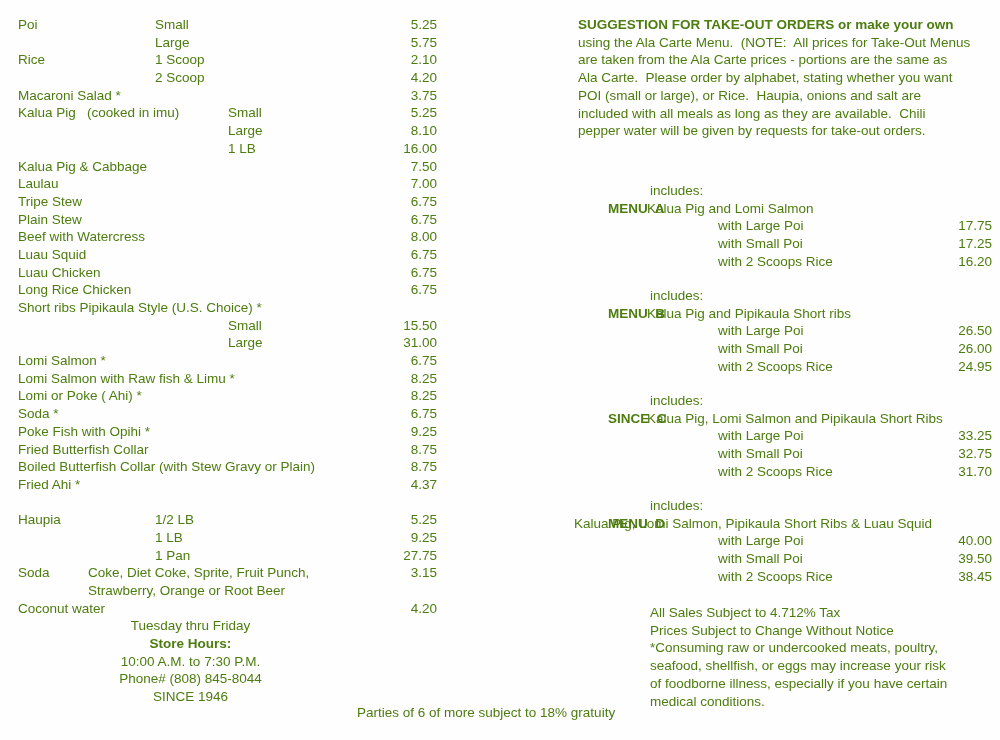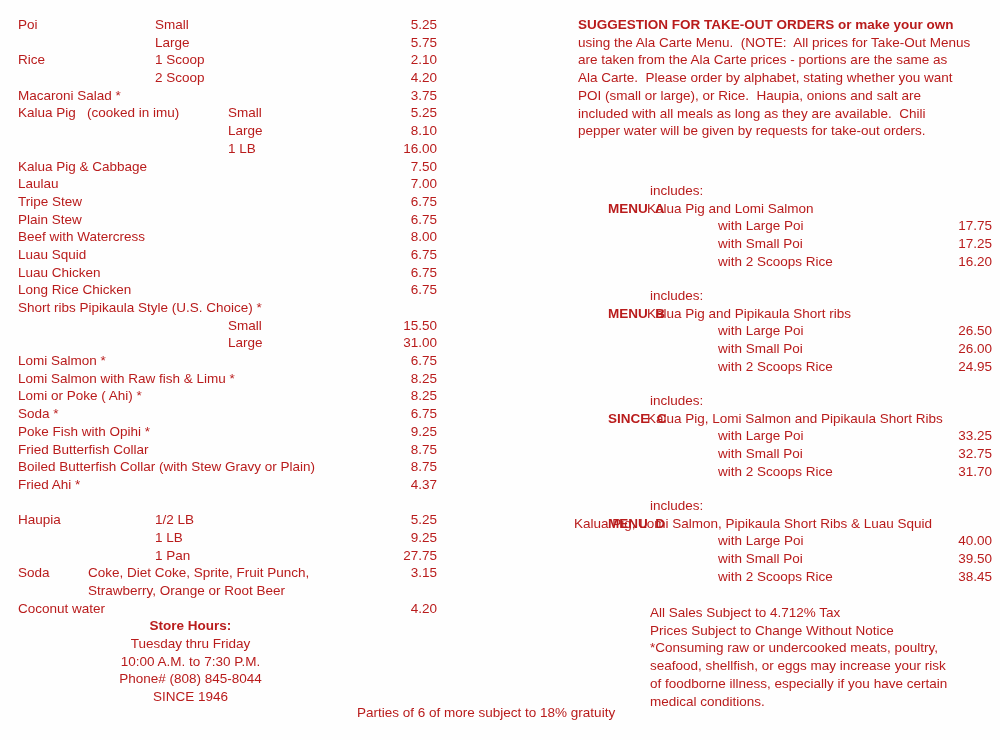--- a/index.html
+++ b/index.html
@@ -1,20 +1,20 @@
 <!DOCTYPE html>
 <html><head>
 <meta charset="utf-8">
 <style>
   html,body { margin:0; padding:0; background:#ffffff; }
   .page {
     position:relative; width:1000px; height:740px;
     background:#fefefe; overflow:hidden;
     font-family:"Liberation Sans", sans-serif;
-    font-size:13.5px; line-height:17.7px; color:#b91c1c;
+    font-size:13.5px; line-height:17.7px; color:#4d7c0f;
   }
   .left-col { position:absolute; left:18px; top:16px; width:419px; }
   .row { position:relative; height:17.7px; }
   .cell { position:absolute; top:0; white-space:pre; }
   .name { left:0; }
   .price { right:0; text-align:right; }
   .store-hours { width:345px; text-align:center; }
   .store-title { font-weight:bold; }
   .store-line { height:17.7px; }
   .right-col { position:absolute; left:578px; top:16px; width:414px; }
@@ -170,22 +170,22 @@
     </div>
     <div class="row">
       <span class="cell" style="left:70px">Strawberry, Orange or Root Beer</span>
     </div>
     <div class="row">
       <span class="cell name">Coconut water</span>
       <span class="cell price">4.20</span>
     </div>
 
     <div class="store-hours">
+      <div class="store-line">Tuesday thru Friday</div>
       <div class="store-line store-title">Store Hours:</div>
-      <div class="store-line">Tuesday thru Friday</div>
       <div class="store-line">10:00 A.M. to 7:30 P.M.</div>
       <div class="store-line">Phone# (808) 845-8044</div>
       <div class="store-line">SINCE 1946</div>
     </div>
   </div>
 
   <div class="right-col">
     <div class="bold pre">SUGGESTION FOR TAKE-OUT ORDERS or make your own</div>
     <div class="pre">using the Ala Carte Menu.  (NOTE:  All prices for Take-Out Menus
 are taken from the Ala Carte prices - portions are the same as

